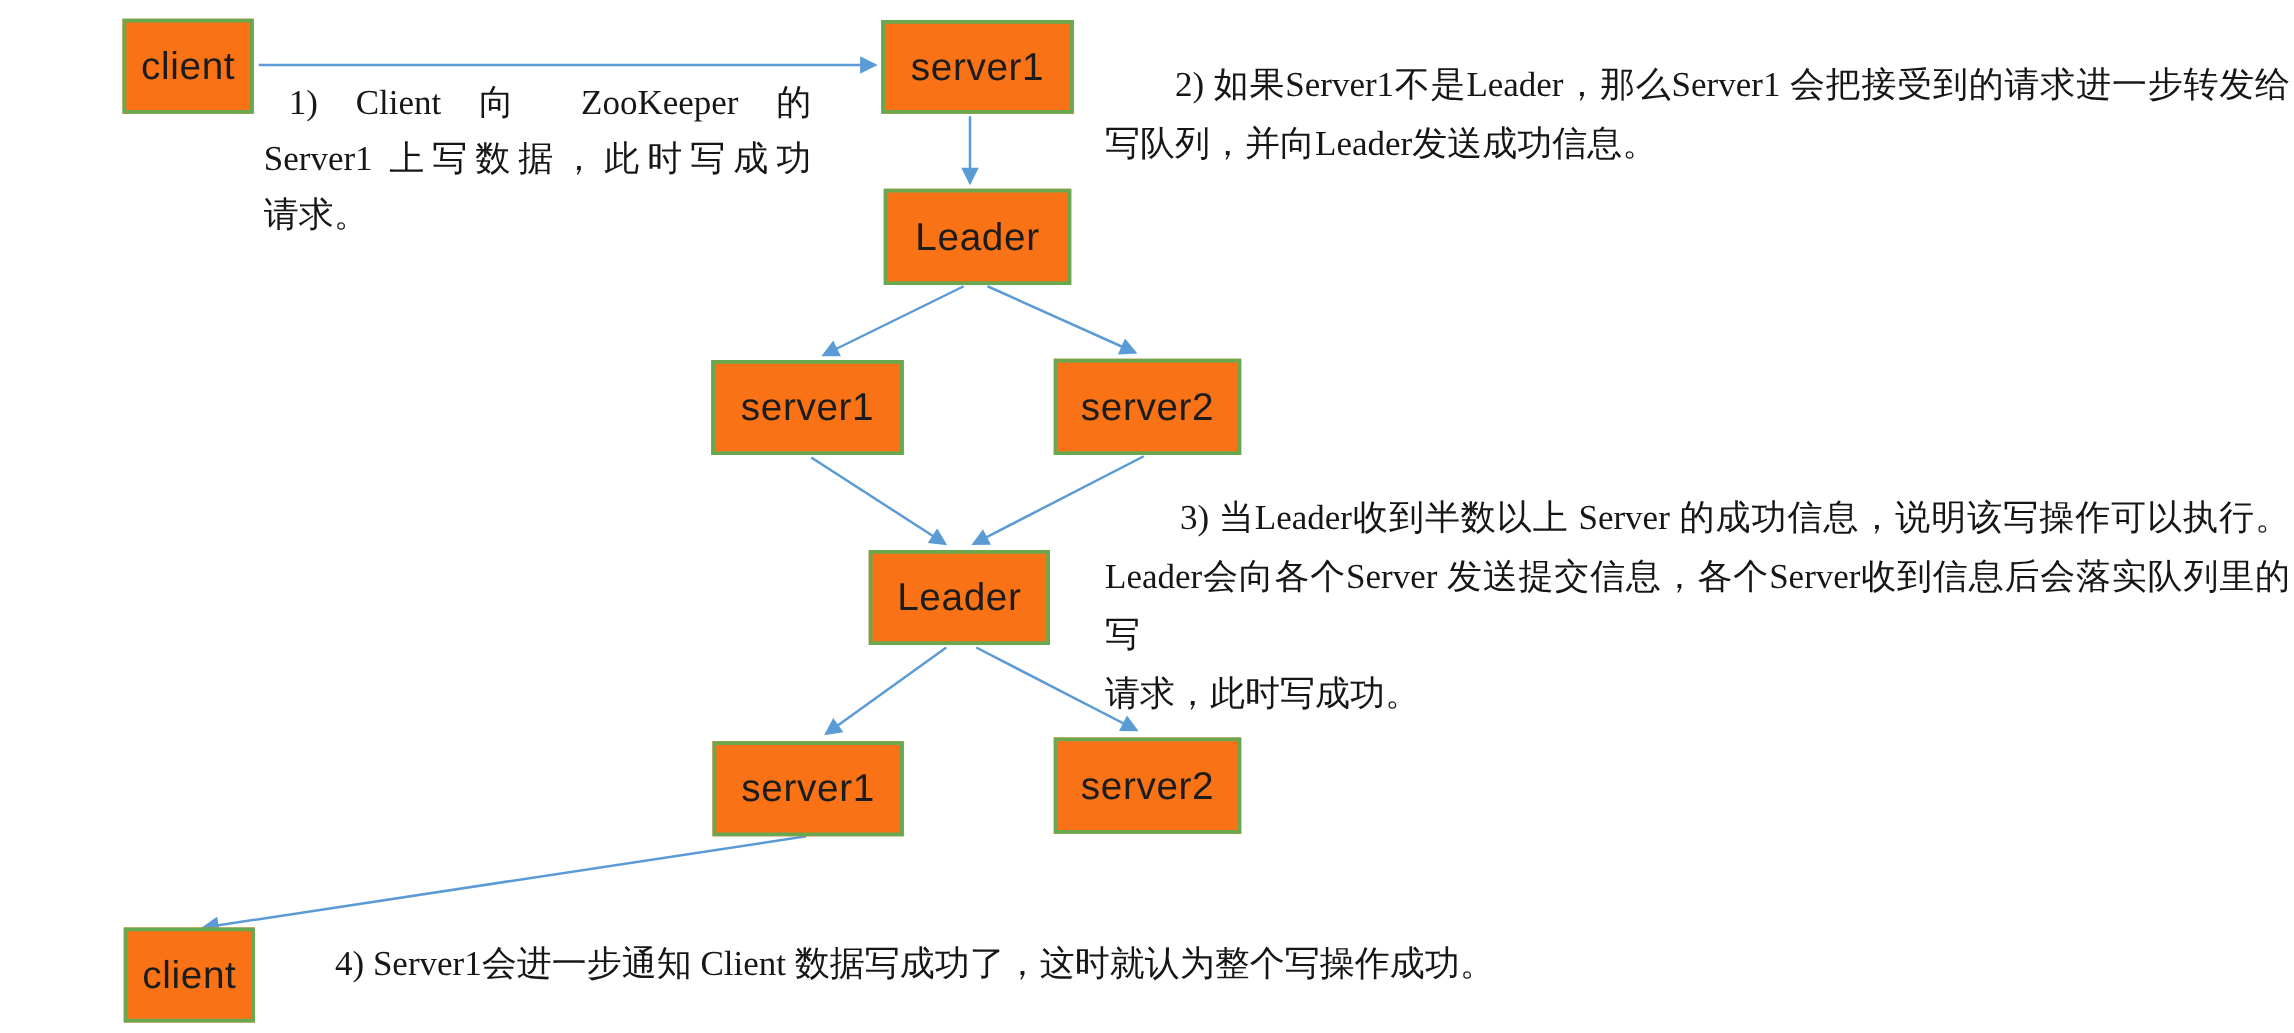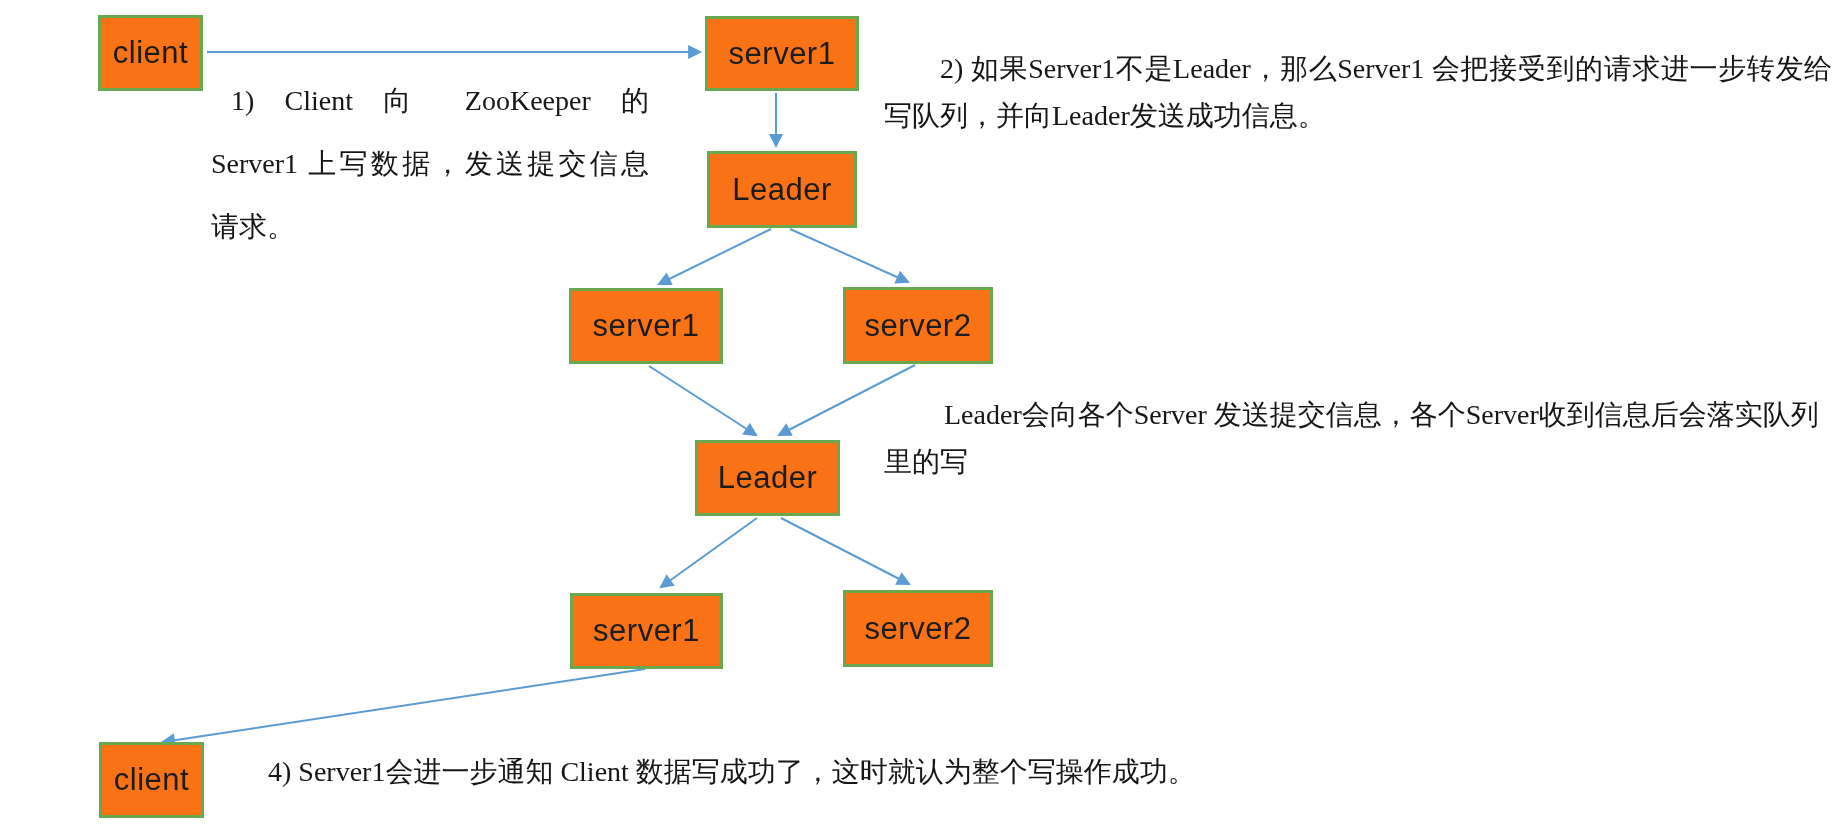--- a/index.html
+++ b/index.html
@@ -43,21 +43,21 @@
   }
   
   .para .line:not(:last-child) {
     text-align: justify;
     text-align-last: justify;
   }
   .para .line:first-child {
     text-indent: var(--indent, 0px);
   }
   #step1 { left: 211px; top: 60px;  width: 438px; --indent: 20px; }
-  #step1 .line { line-height: 45px; margin-top: 18px; }
+  #step1 .line { line-height: 45px; }
   #step2 { left: 884px; top: 45px;  width: 948px; --indent: 56px; }
   #step3 { left: 884px; top: 391px; width: 948px; --indent: 60px; }
   #step4 { left: 268px; top: 748px; width: 1200px; --indent: 0px; white-space: nowrap; }
 </style>
 </head>
 <body>
 
 <div id="stage">
   <svg id="edge-layer" xmlns="http://www.w3.org/2000/svg">
     <defs>
@@ -103,26 +103,28 @@
       <div class="node" style="left: 843px; top: 590px; width: 150px; height: 77px; border-color: rgb(106, 168, 79);">
         <span class="node-label">server2</span>
       </div>
       <div class="node" style="left: 99px; top: 742px; width: 105px; height: 76px; border-color: rgb(106, 168, 79);">
         <span class="node-label">client</span>
       </div>
     </div>
 
   <div class="para" id="step1">
       <div class="line">1) Client 向 ZooKeeper 的</div>
-      <div class="line">Server1 上写数据，发送提交信息</div>
+      <div class="line">Server1 上写数据，此时写成功</div>
       <div class="line">请求。</div>
     </div>
   <div class="para" id="step2">
       <div class="line">2) 如果Server1不是Leader，那么Server1 会把接受到的请求进一步转发给</div>
       <div class="line">写队列，并向Leader发送成功信息。</div>
     </div>
   <div class="para" id="step3">
+      <div class="line">3) 当Leader收到半数以上 Server 的成功信息，说明该写操作可以执行。</div>
       <div class="line">Leader会向各个Server 发送提交信息，各个Server收到信息后会落实队列里的写</div>
+      <div class="line">请求，此时写成功。</div>
     </div>
   <div class="para" id="step4">
       <div class="line">4) Server1会进一步通知 Client 数据写成功了，这时就认为整个写操作成功。</div>
     </div>
 </div>
 
 </body></html>

